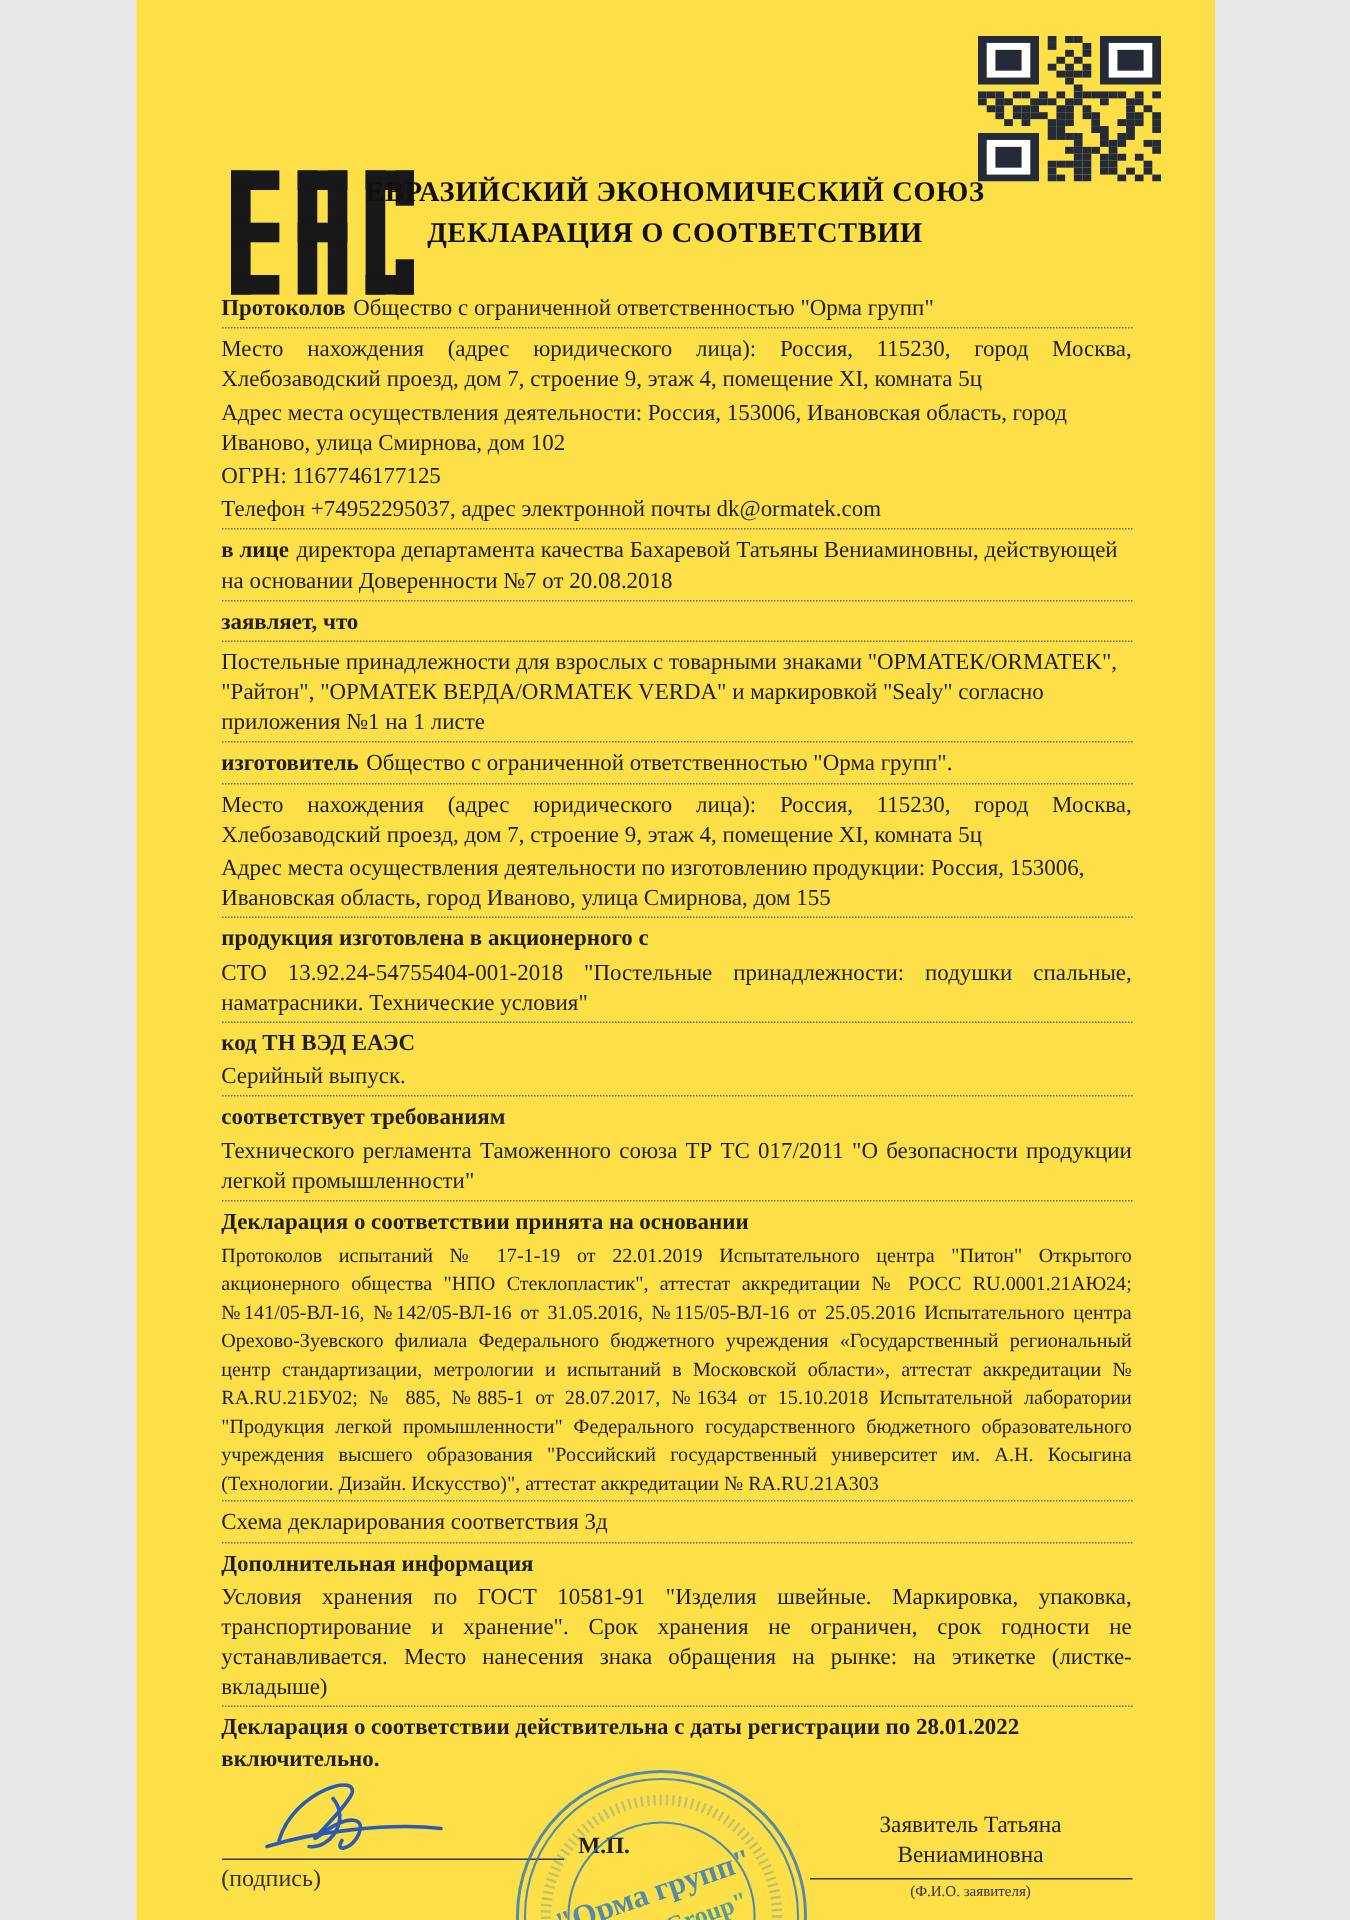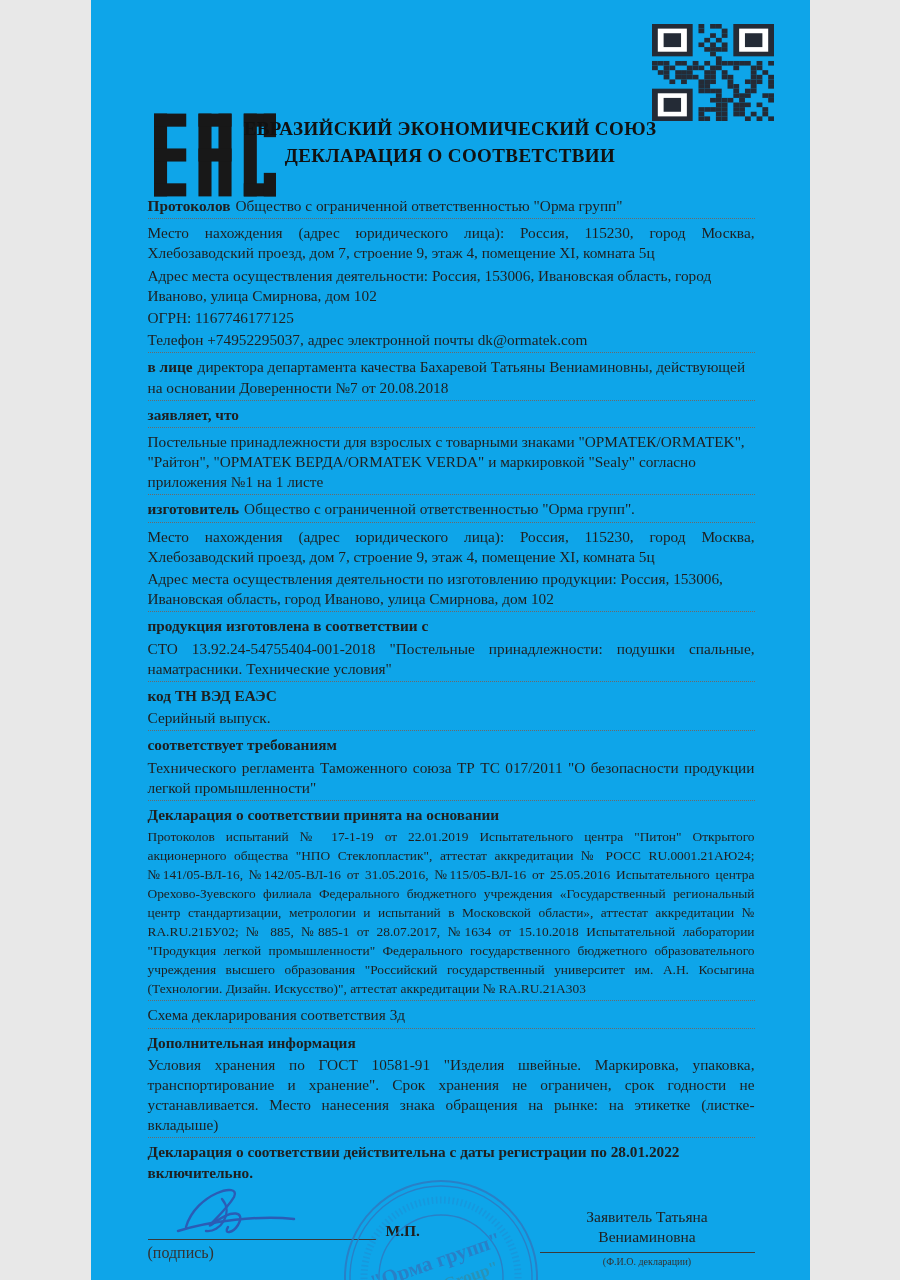--- a/index.html
+++ b/index.html
@@ -1,20 +1,20 @@
 <!DOCTYPE html>
 <html><head>
 <meta charset="utf-8">
 <style>
   html,body{margin:0;padding:0;background:#e8e8e8;}
   .page{
     position:relative;
     width:719px;height:1280px;
     margin:0 auto;
-    background:#0ea5e9;
+    background:#fde047;
     font-family:"Liberation Serif","DejaVu Serif",serif;
     color:#1f1f1f;
     overflow:hidden;
   }
   
   .eac-logo{position:absolute;top:110px;left:63px;width:122px;height:90px;}
   .qr{position:absolute;top:24px;right:36px;width:122px;height:97px;}
   .title{
     position:absolute;top:116px;left:0;right:0;
     text-align:center;font-weight:bold;font-size:19px;line-height:1.4;
@@ -235,23 +235,23 @@
     <div class="row u">Телефон +74952295037, адрес электронной почты dk@ormatek.com</div>
 
     <div class="row u"><span class="lbl">в лице</span><span>директора департамента качества Бахаревой Татьяны Вениаминовны, действующей на основании Доверенности №7 от 20.08.2018</span></div>
 
     <div class="row u b">заявляет, что</div>
     <div class="row u">Постельные принадлежности для взрослых с товарными знаками "ОРМАТЕК/ORMATEK", "Райтон", "ОРМАТЕК ВЕРДА/ORMATEK VERDA" и маркировкой "Sealy" согласно приложения №1 на 1 листе</div>
 
     <div class="row u"><span class="lbl">изготовитель</span><span>Общество с ограниченной ответственностью "Орма групп".</span></div>
 
     <div class="row j">Место нахождения (адрес юридического лица): Россия, 115230, город Москва, Хлебозаводский проезд, дом 7, строение 9, этаж 4, помещение XI, комната 5ц</div>
-    <div class="row u">Адрес места осуществления деятельности по изготовлению продукции: Россия, 153006, Ивановская область, город Иваново, улица Смирнова, дом 102</div>
-
-    <div class="row b">продукция изготовлена в соответствии с</div>
+    <div class="row u">Адрес места осуществления деятельности по изготовлению продукции: Россия, 153006, Ивановская область, город Иваново, улица Смирнова, дом 155</div>
+
+    <div class="row b">продукция изготовлена в акционерного с</div>
     <div class="row u j">СТО 13.92.24-54755404-001-2018 "Постельные принадлежности: подушки спальные, наматрасники. Технические условия"</div>
 
     <div class="row code-row">
       <span class="code-label">код ТН ВЭД ЕАЭС</span>
     </div>
     <div class="row u">Серийный выпуск.</div>
 
     <div class="row b">соответствует требованиям</div>
     <div class="row u j">Технического регламента Таможенного союза ТР ТС 017/2011 "О безопасности продукции легкой промышленности"</div>
 
@@ -270,21 +270,21 @@
           <path d="M10,48 C20,14 66,2 58,18 C50,32 24,54 38,44 C56,30 70,32 62,46 C57,54 47,56 52,48"></path>
           <path d="M2,52 C34,42 84,36 118,40"></path>
           <path d="M46,20 C58,34 44,54 30,52"></path>
         </g>
       </svg>
       <div class="sig-line"></div>
       <div class="sig-caption">(подпись)</div>
       <div class="mp">М.П.</div>
       <div class="fio-wrap">
         <div class="fio-name">Заявитель Татьяна Вениаминовна</div>
-        <div class="fio-caption">(Ф.И.О. декларации)</div>
+        <div class="fio-caption">(Ф.И.О. заявителя)</div>
       </div>
       <svg class="stamp" viewBox="0 0 200 200" xmlns="http://www.w3.org/2000/svg">
         <g stroke="#2f79c0" fill="none">
           <circle cx="100" cy="100" r="96" stroke-width="2"></circle>
           <circle cx="100" cy="100" r="91" stroke-width="1.4"></circle>
           <circle cx="100" cy="100" r="62" stroke-width="1.4"></circle>
           <circle cx="100" cy="100" r="77" stroke-width="7" stroke-dasharray="1.6 2.6" opacity="0.35"></circle>
         </g>
         <g transform="rotate(-19 100 100)" fill="#2f79c0" text-anchor="middle" font-family="Liberation Serif, DejaVu Serif, serif" font-weight="bold">
           <text x="100" y="90" font-size="21">"Орма групп"</text>

